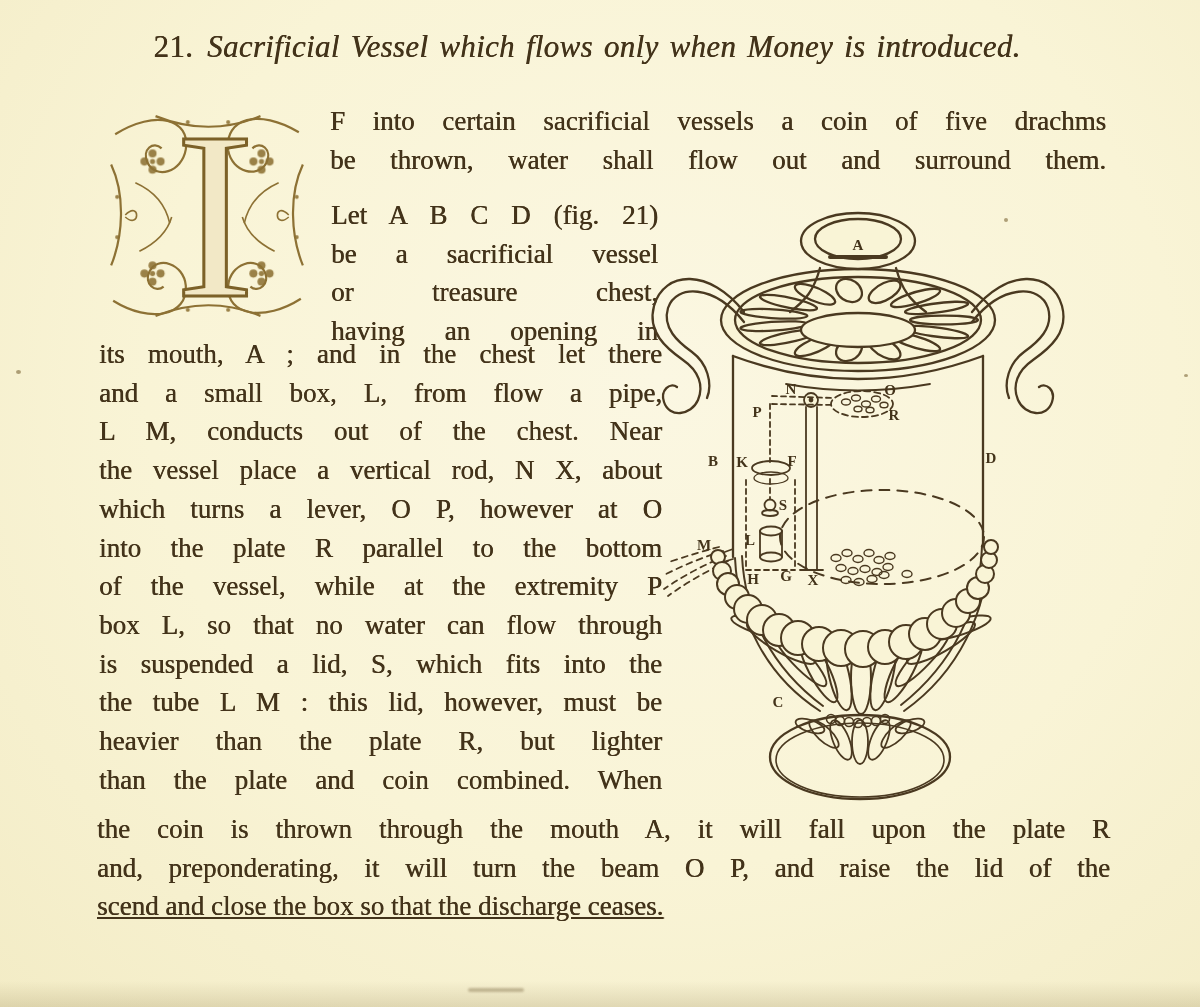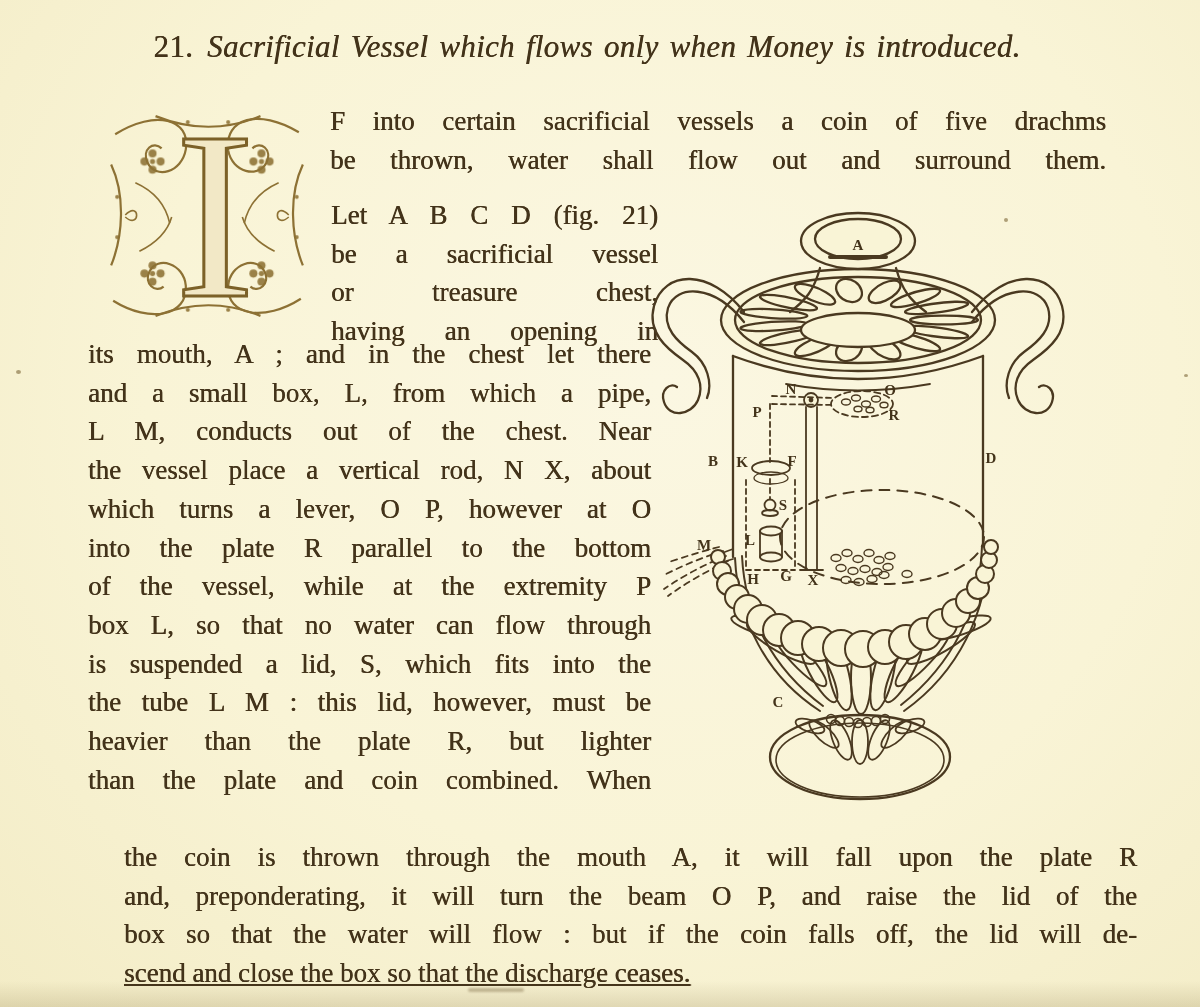--- a/index.html
+++ b/index.html
@@ -22,22 +22,22 @@
     text-shadow:.4px 0 0 currentColor;
     white-space:nowrap;
   }
   .title .t-num{font-style:normal;margin-right:14px;}
   .title .t-it{font-style:italic;}
   .tblock{position:absolute;font-size:27px;line-height:38.7px;text-shadow:.4px 0 0 currentColor;}
   .line{text-align:justify;text-align-last:justify;}
   .line.flush{text-align:left;text-align-last:left;text-decoration:underline;}
   .intro {left:330px;top:102px;width:776px;}
   .narrow{left:331px;top:196px;width:327px;}
-  .mid   {left:88px; top:335px;width:563px;}
-  .bottom{left:97px; top:838px;width:1013px;margin-left:27px;}
+  .mid   {left:99px; top:335px;width:563px;}
+  .bottom{left:97px; top:810px;width:1013px;}
   .dropcap-box{position:absolute;left:95px;top:104px;width:224px;height:224px;}
   .figure-box{position:absolute;left:628px;top:193px;width:486px;height:624px;}
   .speck{position:absolute;background:#7b6637;border-radius:50%;opacity:.6;}
   .smudge{position:absolute;left:468px;top:988px;width:56px;height:4px;background:#6a5530;opacity:.35;border-radius:2px;filter:blur(1px);}
   svg text.flabel{font-family:"Liberation Serif",serif;font-weight:bold;font-size:15px;fill:#43331a;}
 </style>
 </head>
 <body>
 
 <div class="page">
@@ -113,37 +113,36 @@
 
   <div class="tblock narrow">
     <div class="line">Let A B C D (fig. 21)</div>
     <div class="line">be a sacrificial vessel</div>
     <div class="line">or treasure chest,</div>
     <div class="line">having an opening in</div>
   </div>
 
   <div class="tblock mid">
     <div class="line">its mouth, A ; and in the chest let there</div>
-    <div class="line">and a small box, L, from which a pipe,</div>
+    <div class="line">and a small box, L, from flow a pipe,</div>
     <div class="line">L M, conducts out of the chest.  Near</div>
     <div class="line">the vessel place a vertical rod, N X, about</div>
     <div class="line">which turns a lever, O P, however at O</div>
     <div class="line">into the plate R parallel to the bottom</div>
     <div class="line">of the vessel, while at the extremity P</div>
     <div class="line">box L, so that no water can flow through</div>
     <div class="line">is suspended a lid, S, which fits into the</div>
     <div class="line">the tube L M :  this lid, however, must be</div>
     <div class="line">heavier than the plate R, but lighter</div>
     <div class="line">than the plate and coin combined.  When</div>
   </div>
 
   <div class="tblock bottom">
     <div class="line">the coin is thrown through the mouth A, it will fall upon the plate R</div>
     <div class="line">and, preponderating, it will turn the beam O P, and raise the lid of the</div>
-    <div class="line">box so that the water will flow :  but if the coin falls off, the lid will de-</div>
     <div class="line flush">scend and close the box so that the discharge ceases.</div>
   </div>
 
   <div class="figure-box">
     <svg width="486" height="624" viewBox="628 193 486 624">
       <g stroke="#4a3920" fill="none" stroke-width="2.3" stroke-linecap="round">
 
         <g>
           <line x1="733" y1="356" x2="733" y2="557"></line>
           <line x1="983" y1="356" x2="983" y2="546"></line>

